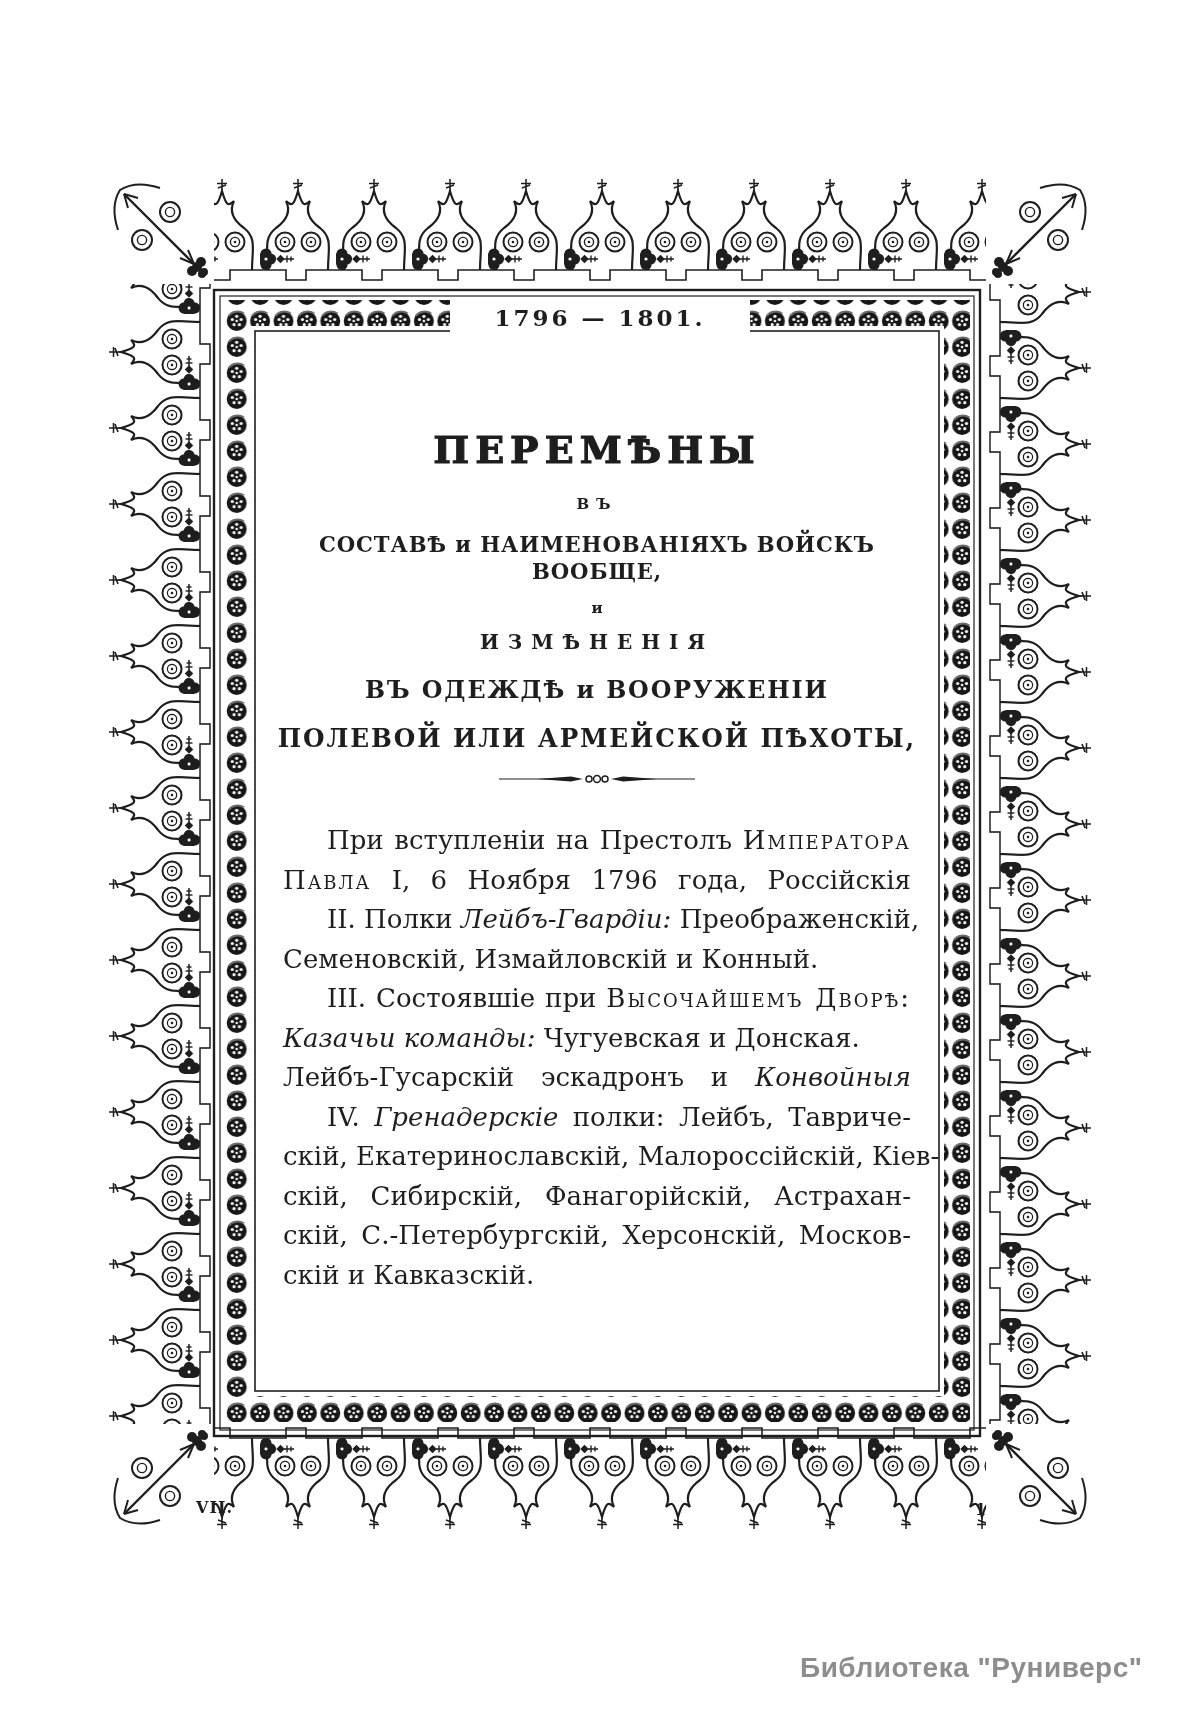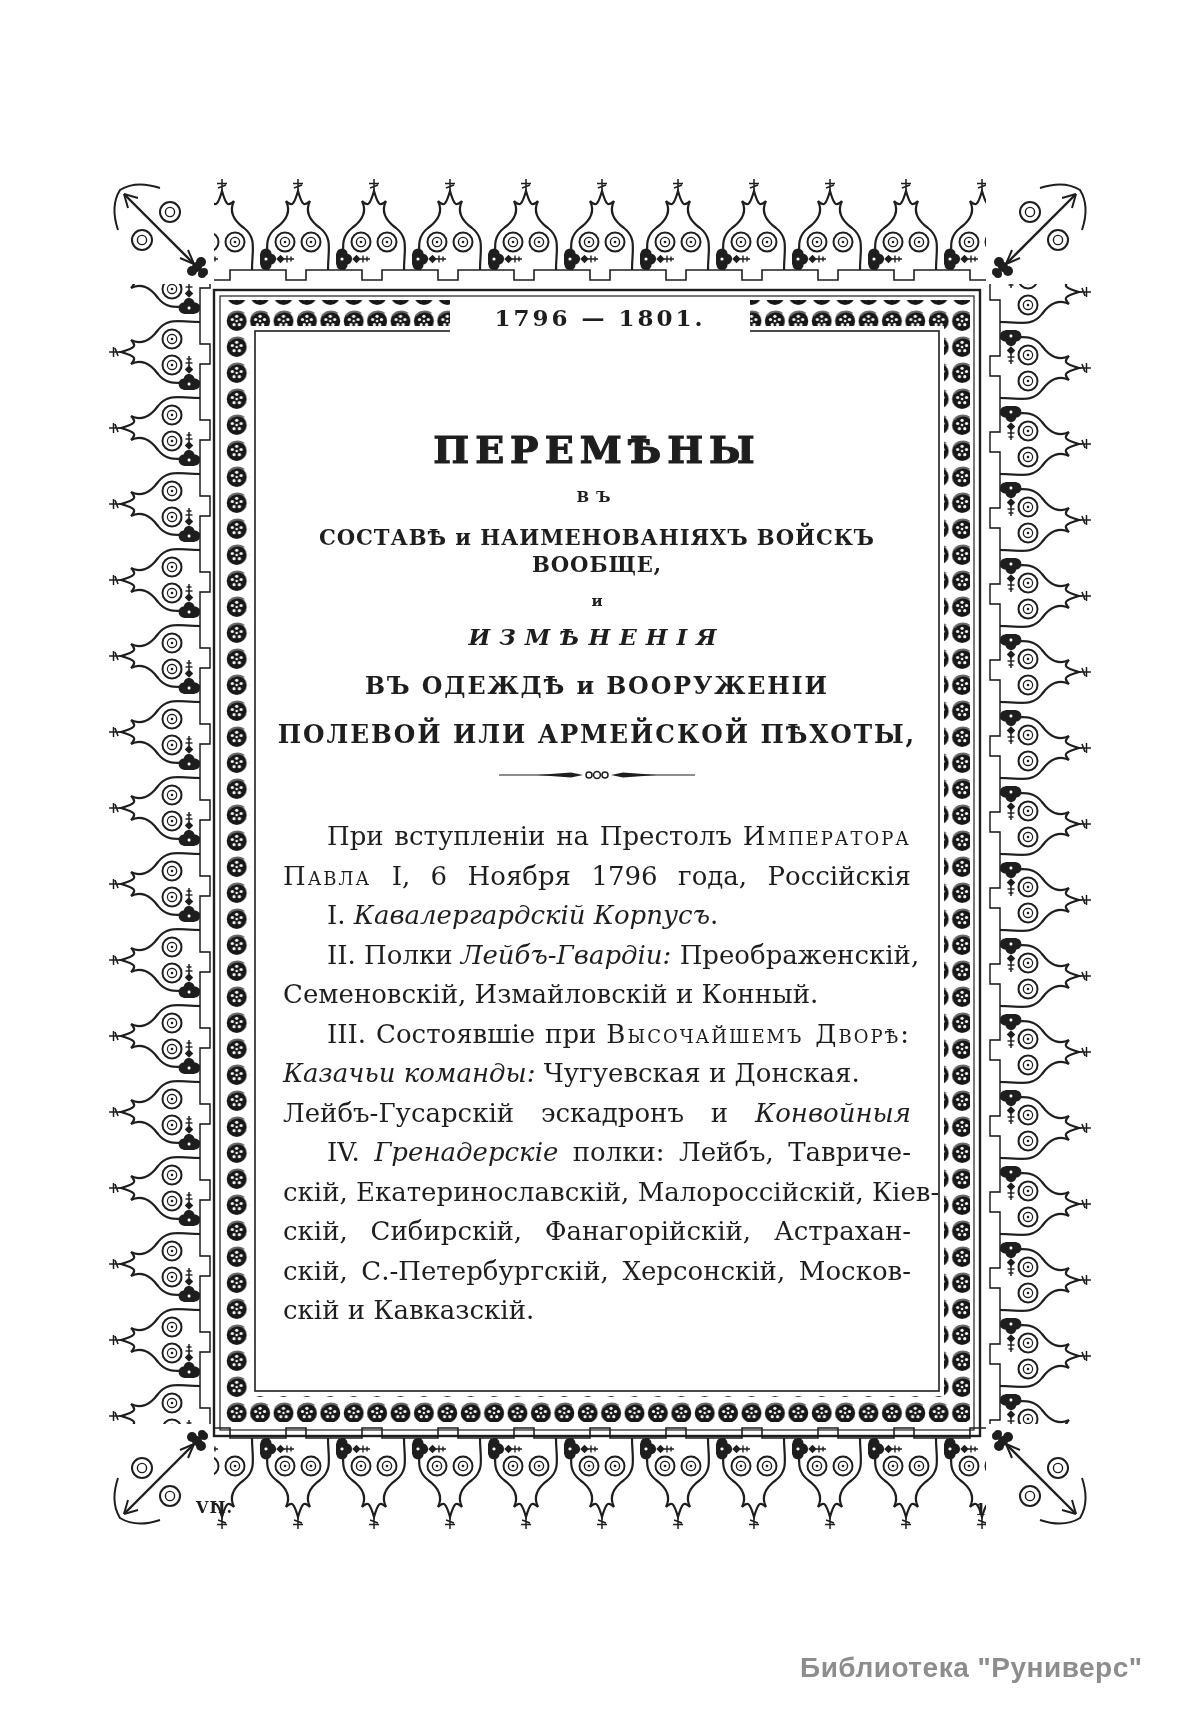--- a/index.html
+++ b/index.html
@@ -9,24 +9,24 @@
 
   
   #years-band{position:absolute;left:450px;top:297px;width:300px;height:40px;
       display:flex;align-items:center;justify-content:center;background:#ffffff;
       font-size:23px;font-weight:bold;letter-spacing:3px;}
 
   
   #content{position:absolute;left:255px;top:331px;width:684px;height:895px;text-align:center;}
   .h-title{margin-top:96px;font-size:38px;font-weight:bold;letter-spacing:6px;
       -webkit-text-stroke:1.1px #1e1e1e;}
-  .h-prep{margin-top:16px;font-size:15px;font-weight:bold;letter-spacing:7px;}
+  .h-prep{margin-top:23px;font-size:15px;font-weight:bold;letter-spacing:7px;}
   .h-line1{margin-top:17px;font-size:23px;font-weight:bold;letter-spacing:1px;transform:scaleX(.92);}
   .h-conj{margin-top:15px;font-size:15px;font-weight:bold;}
-  .h-line2{margin-top:13px;font-size:23px;font-weight:bold;letter-spacing:9px;font-style:italic;}
+  .h-line2{margin-top:13px;font-size:20px;font-weight:bold;letter-spacing:9px;}
   .h-line3{margin-top:21px;font-size:25px;font-weight:bold;letter-spacing:2px;transform:scaleX(.95);}
   .h-line4{margin-top:19px;font-size:26px;font-weight:bold;letter-spacing:2px;transform:scaleX(.95);}
   .h-line5{margin-top:15px;font-size:35px;font-weight:bold;}
   .divider{margin-top:18px;height:14px;}
 
   #body-text{margin:36px auto 0;width:628px;font-size:26px;line-height:39.5px;text-align:left;}
   .bline{white-space:nowrap;}
   .just{text-align:justify;text-align-last:justify;}
   .ind{text-indent:44px;}
   .it{font-style:italic;}
@@ -150,21 +150,20 @@
         <circle cx="100" cy="7" r="3.4" fill="none" stroke="#1e1e1e" stroke-width="1.5"></circle>
         <circle cx="108" cy="7" r="3" fill="none" stroke="#1e1e1e" stroke-width="1.5"></circle>
         <path d="M114,7 L126,4.5 L160,7 L126,9.5 Z" fill="#1e1e1e"></path>
         <path d="M126,7 H198" stroke="#1e1e1e" stroke-width="1"></path>
       </svg>
     </div>
 
     <div id="body-text">
       <div class="bline ind just"><span>При вступленіи на Престолъ </span><span class="sc">Императора</span></div>
       <div class="bline just"><span class="sc">Павла</span><span> I, 6 Ноября 1796 года, Россійскія</span></div>
-      <div class="bline ind"><span>I. </span><span class="it">Кавалергардскій Корпусъ</span><span>.</span></div>
       <div class="bline ind just"><span>II. Полки </span><span class="it">Лейбъ-Гвардіи:</span><span> Преображенскій,</span></div>
       <div class="bline"><span>Семеновскій, Измайловскій и Конный.</span></div>
       <div class="bline ind just"><span>III. Состоявшіе при </span><span class="sc">Высочайшемъ Дворѣ:</span></div>
       <div class="bline"><span class="it">Казачьи команды:</span><span> Чугуевская и Донская.</span></div>
       <div class="bline just"><span>Лейбъ-Гусарскій эскадронъ и </span><span class="it">Конвойныя</span></div>
       <div class="bline ind just"><span>IV. </span><span class="it">Гренадерскіе</span><span> полки: Лейбъ, Тавриче-</span></div>
       <div class="bline just"><span>скій, Екатеринославскій, Малороссійскій, Кіев-</span></div>
       <div class="bline just"><span>скій, Сибирскій, Фанагорійскій, Астрахан-</span></div>
       <div class="bline just"><span>скій, С.-Петербургскій, Херсонскій, Москов-</span></div>
       <div class="bline"><span>скій и Кавказскій.</span></div>

